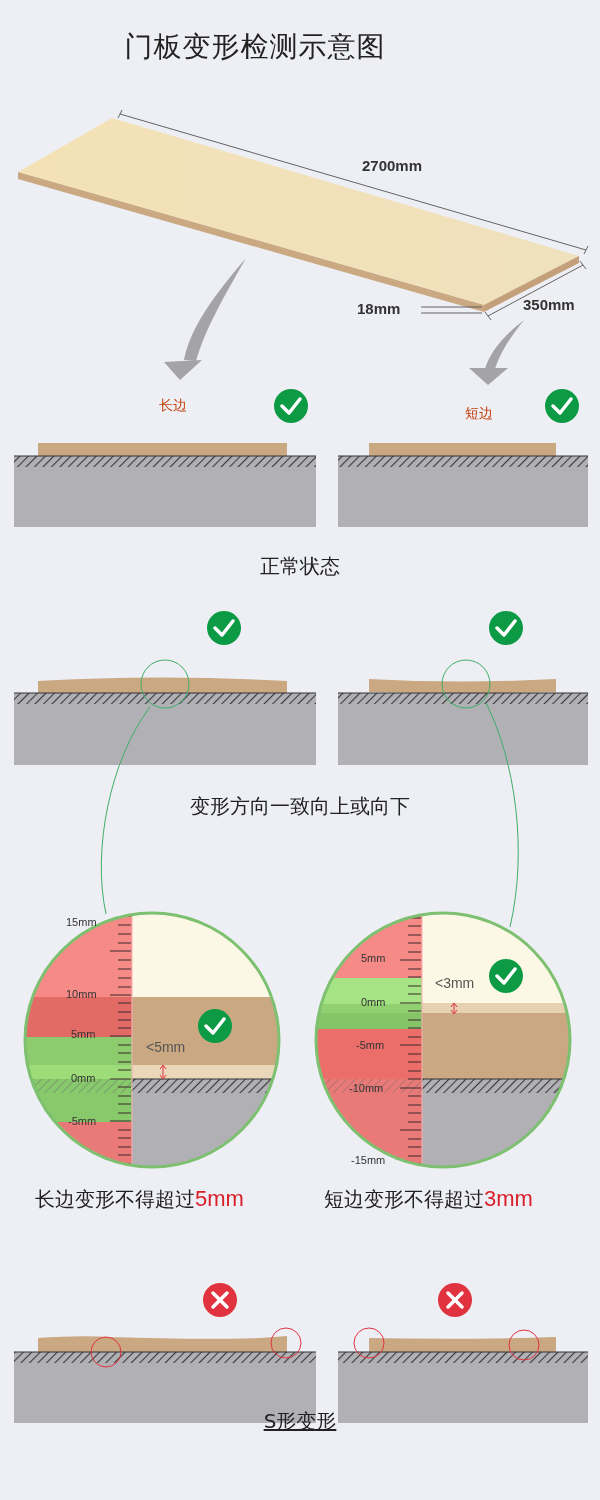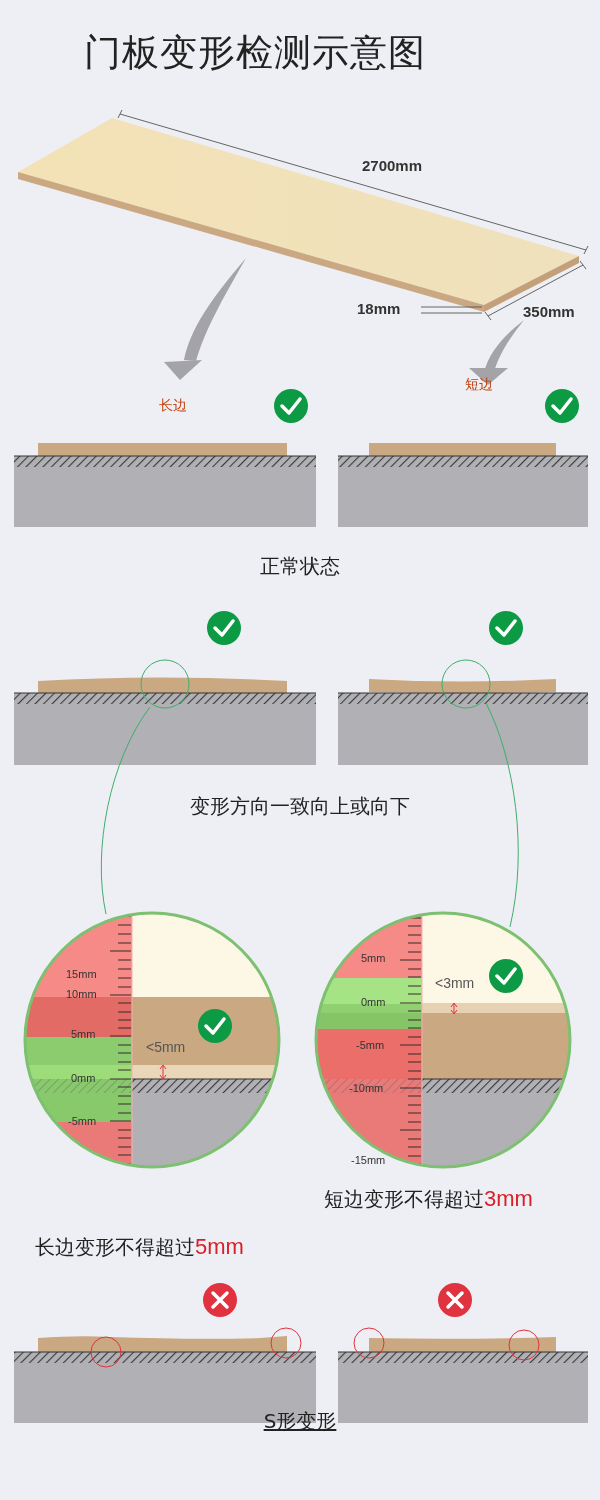--- a/index.html
+++ b/index.html
@@ -1,19 +1,19 @@
 <!DOCTYPE html>
 <html><head>
 <meta charset="utf-8">
 <style>
   html, body { margin:0; padding:0; }
   body { width:600px; height:1500px; background:#eeeff4; position:relative; overflow:hidden;
          font-family:"DejaVu Sans","Liberation Sans",sans-serif; color:#222; }
   .abs { position:absolute; }
-  .title { top:28px; left:0; width:510px; text-align:center; font-size:37px; letter-spacing:1px; color:#222; }
+  .title { top:28px; left:0; width:510px; text-align:center; font-size:28px; letter-spacing:1px; color:#222; }
   .caption { width:600px; left:0; text-align:center; font-size:20px; color:#222; }
   .dim { font-family:"Liberation Sans",sans-serif; font-size:15px; color:#333;font-weight:bold; }
   .side-label { font-size:14px; color:#c2410c; }
   .limit { font-size:20px; color:#222; }
   .limit .red { color:#d8202a; font-family:"Liberation Sans",sans-serif; font-size:22px; }
   .ruler-label { font-family:"Liberation Sans",sans-serif; font-size:11px; color:#333; }
   .lt { font-family:"Liberation Sans",sans-serif; font-size:14px; color:#555; }
   svg { position:absolute; left:0; top:0; }
 </style>
 </head>
@@ -261,42 +261,42 @@
   </g>
   <g>
     <circle cx="455" cy="1300" r="17" fill="#e0323f"></circle>
     <line x1="448" y1="1293" x2="462" y2="1307" stroke="#fff" stroke-width="3.5" stroke-linecap="round"></line>
     <line x1="462" y1="1293" x2="448" y2="1307" stroke="#fff" stroke-width="3.5" stroke-linecap="round"></line>
   </g>
 </svg>
 
 <div class="abs dim" style="left:362px;top:157px;">2700mm</div>
 <div class="abs dim" style="left:357px;top:300px;">18mm</div>
-<div class="abs dim" style="left:523px;top:303px;">350mm</div>
+<div class="abs dim" style="left:523px;top:296px;">350mm</div>
 
 <div class="abs side-label" style="left:159px;top:397px;">长边</div>
-<div class="abs side-label" style="left:465px;top:376px;font-family:Liberation Mono, monospace;">短边</div>
+<div class="abs side-label" style="left:465px;top:405px;font-family:Liberation Mono, monospace;">短边</div>
 
 <div class="abs caption" style="top:553px;">正常状态</div>
 <div class="abs caption" style="top:793px;">变形方向一致向上或向下</div>
 
-<div class="abs ruler-label" style="left:66px;top:968px;">15mm</div>
+<div class="abs ruler-label" style="left:66px;top:916px;">15mm</div>
 <div class="abs ruler-label" style="left:66px;top:988px;">10mm</div>
 <div class="abs ruler-label" style="left:71px;top:1028px;">5mm</div>
 <div class="abs ruler-label" style="left:71px;top:1072px;">0mm</div>
 <div class="abs ruler-label" style="left:68px;top:1115px;">-5mm</div>
 <div class="abs lt" style="left:146px;top:1039px;">&lt;5mm</div>
 
 <div class="abs ruler-label" style="left:361px;top:952px;">5mm</div>
 <div class="abs ruler-label" style="left:361px;top:996px;">0mm</div>
 <div class="abs ruler-label" style="left:356px;top:1039px;">-5mm</div>
 <div class="abs ruler-label" style="left:349px;top:1082px;">-10mm</div>
 <div class="abs ruler-label" style="left:351px;top:1122px;margin-top:32px;">-15mm</div>
 <div class="abs lt" style="left:435px;top:975px;">&lt;3mm</div>
 
-<div class="abs limit" style="left:35px;top:1186px;margin-top:48px;">
+<div class="abs limit" style="left:35px;top:1186px;">
   <span>长边变形不得超过</span><span class="red">5mm</span>
 </div>
 <div class="abs limit" style="left:324px;top:1186px;">
   <span>短边变形不得超过</span><span class="red">3mm</span>
 </div>
 
 <div class="abs caption" style="top:1408px;text-decoration:underline;">S形变形</div>
 
 </body></html>

